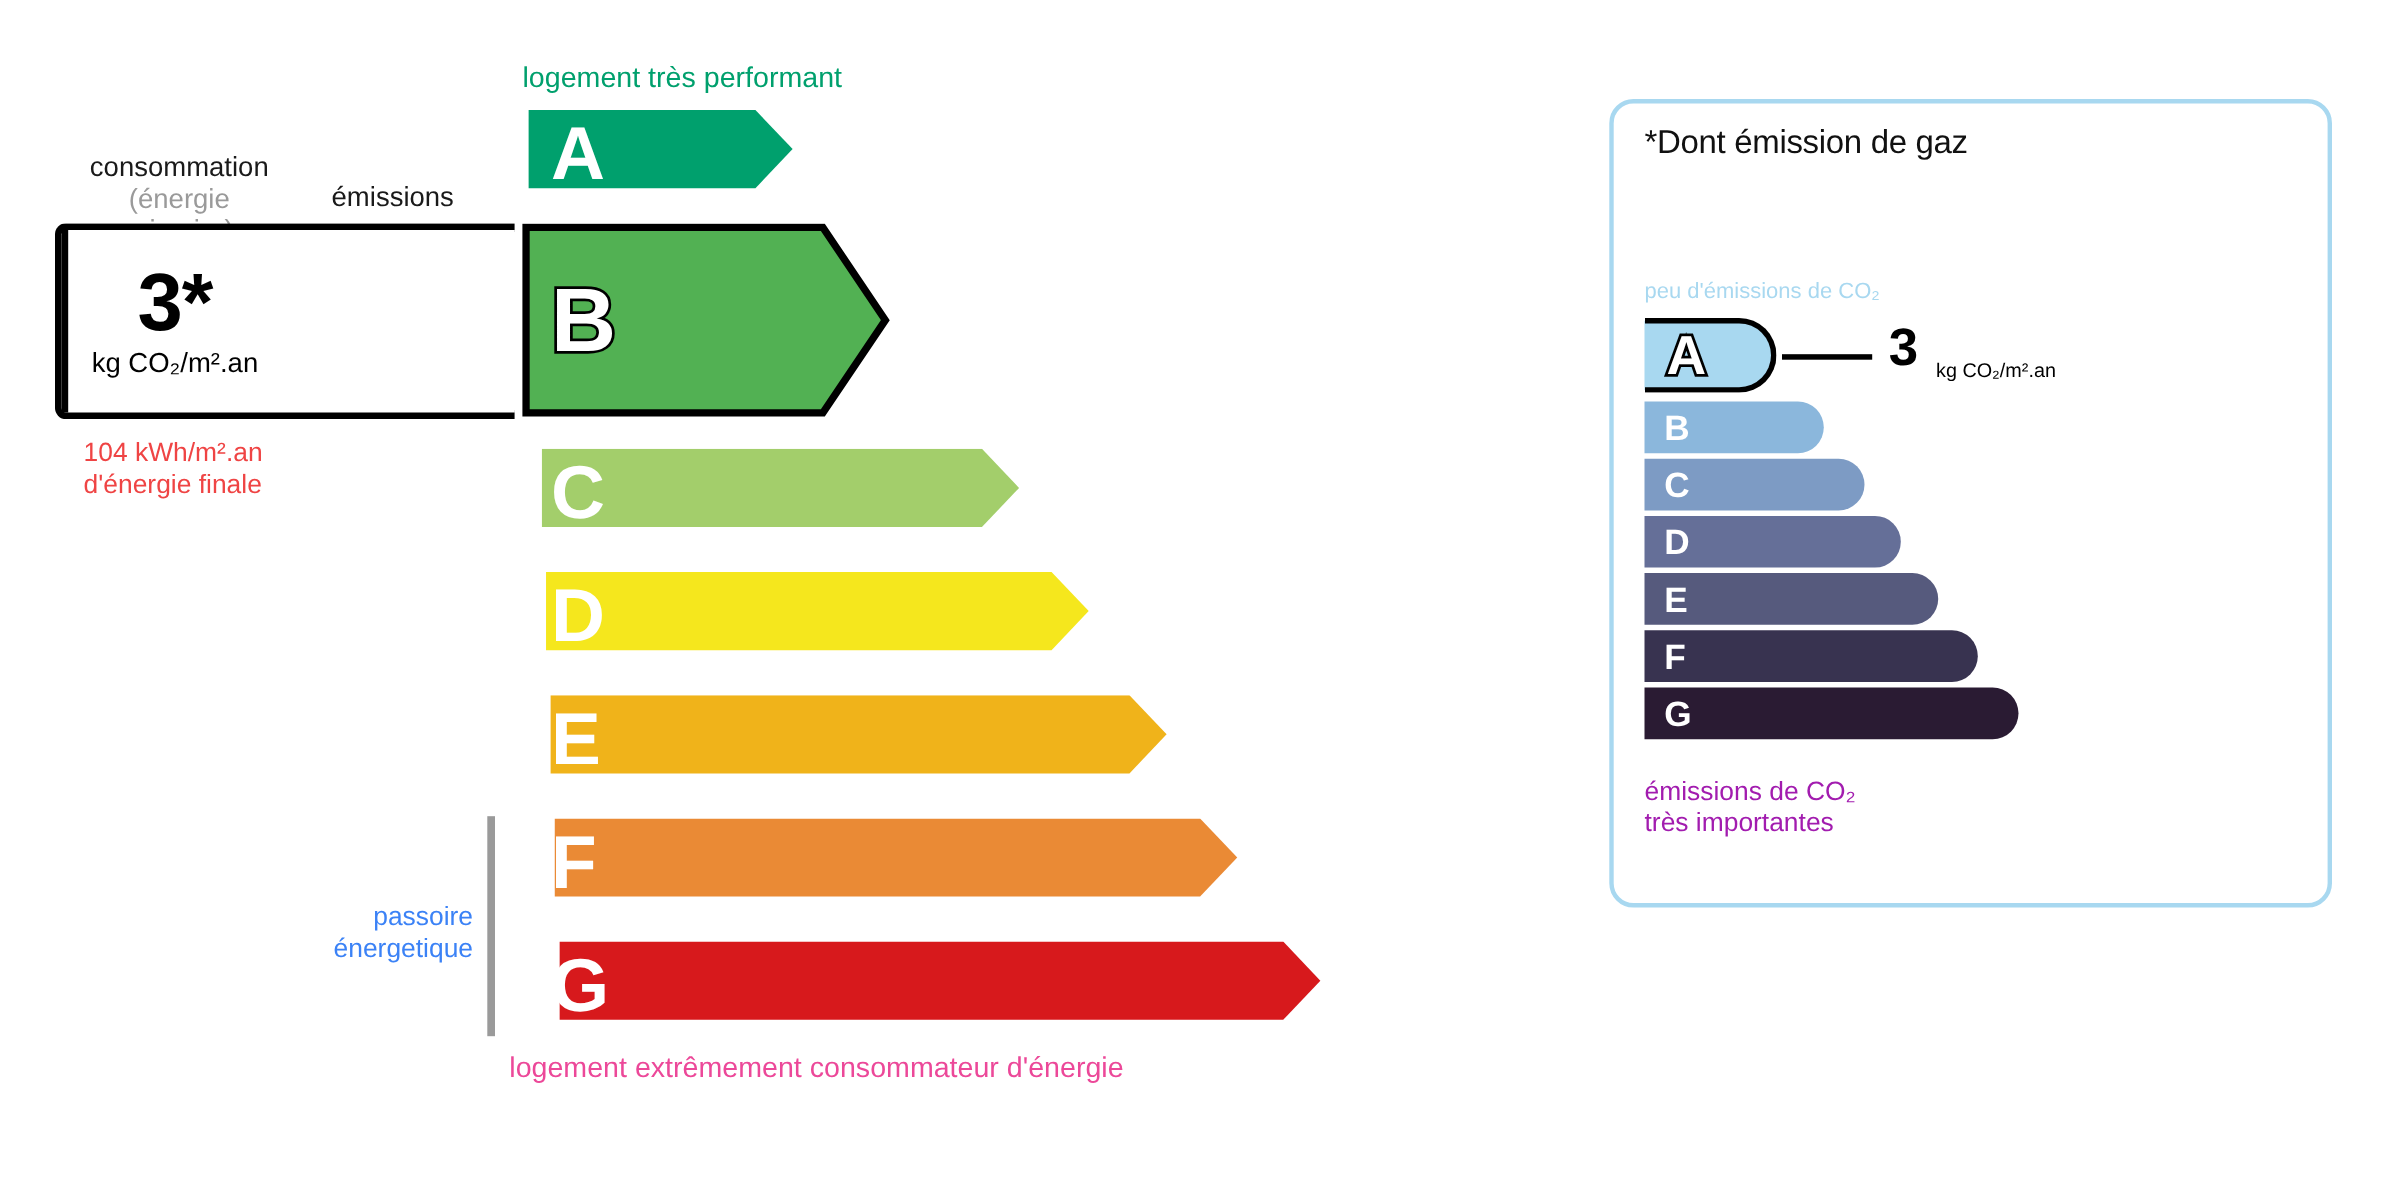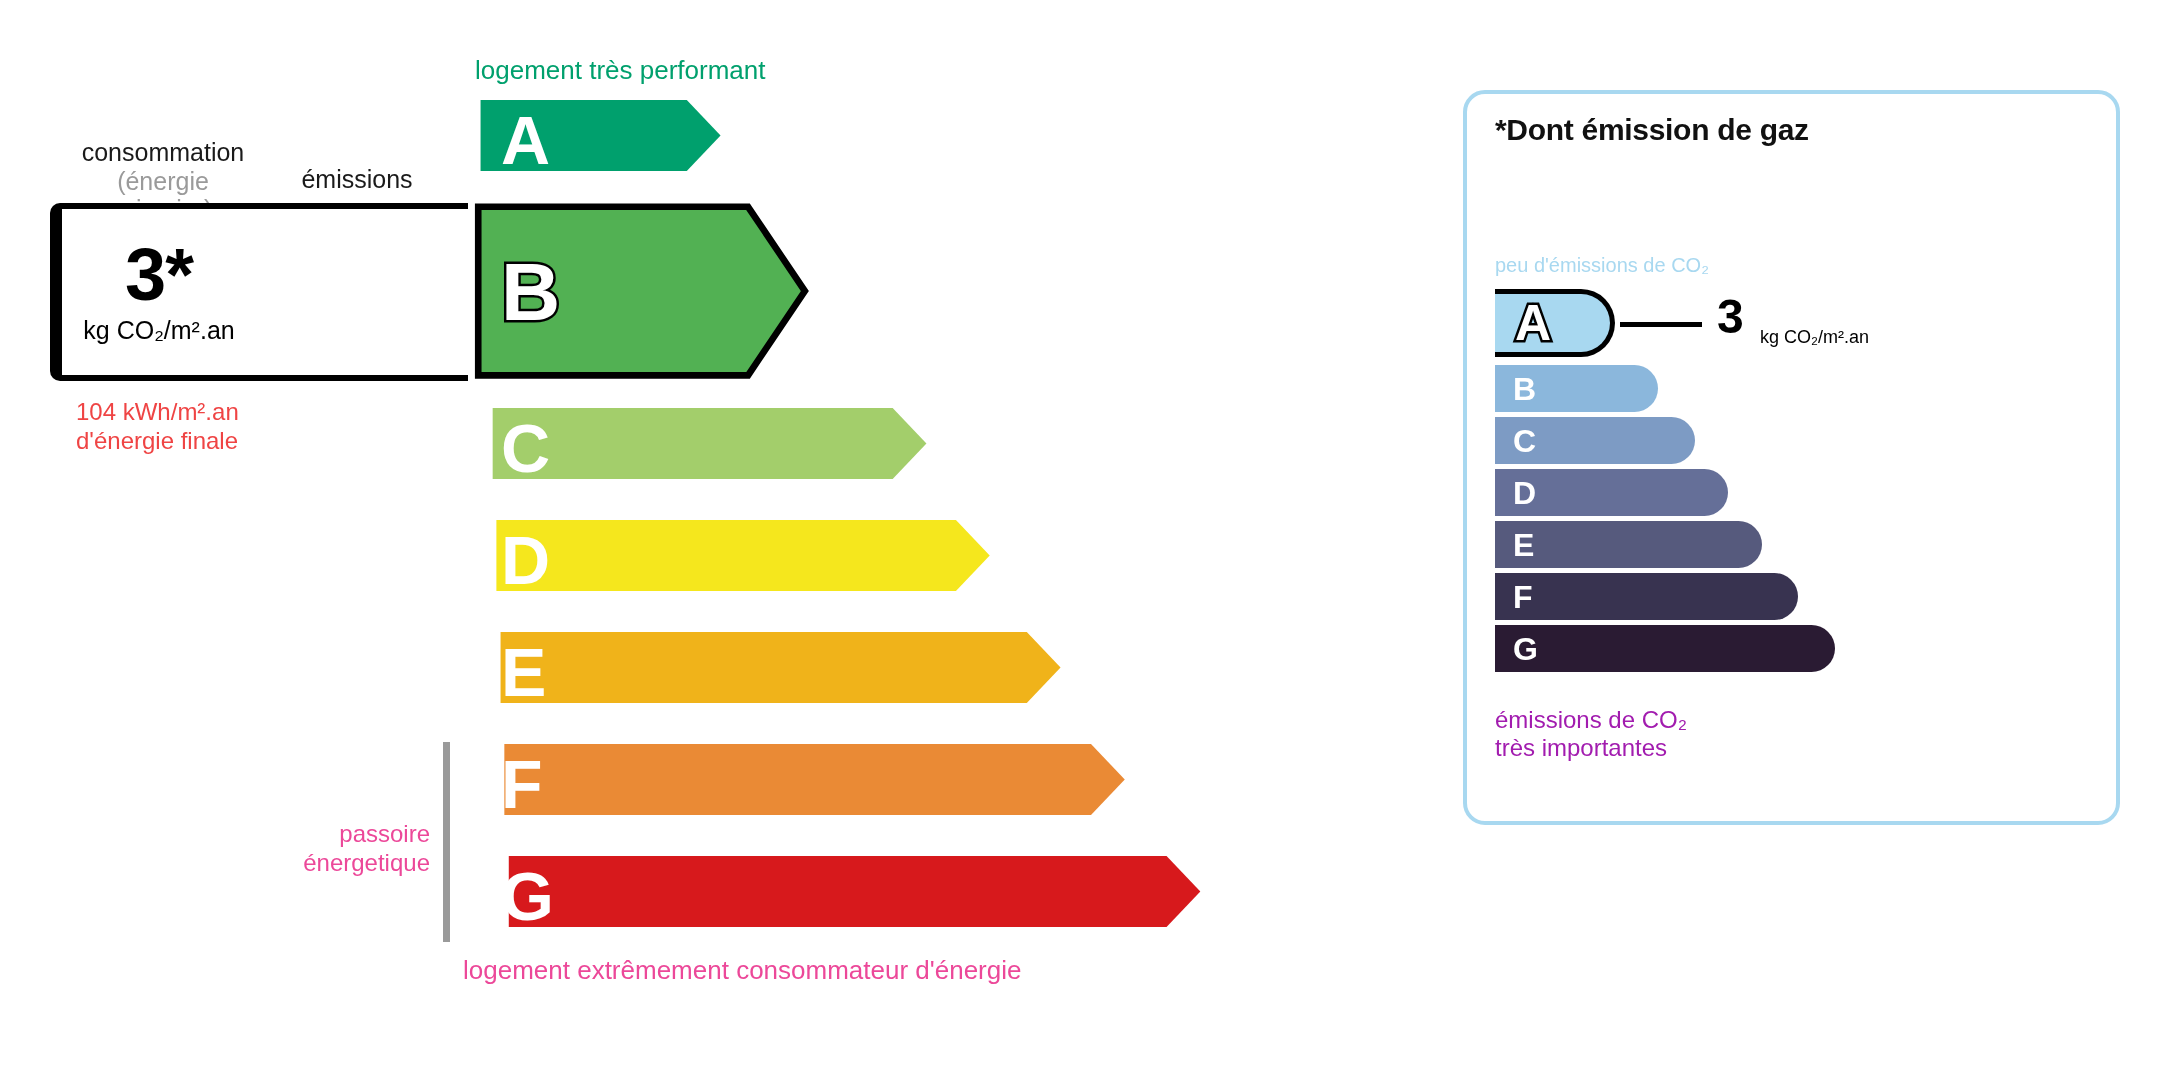--- a/index.html
+++ b/index.html
@@ -100,21 +100,21 @@
     line-height: 1.2;
   }
 
   
   .passoire-label {
     position: absolute;
     left: 250px; top: 820px;
     width: 180px;
     text-align: right;
     font-size: 24px;
-    color: #ec4899;
+    color: #3b82f6;
     line-height: 1.2;
   }
   .passoire-bar {
     position: absolute;
     left: 443px; top: 742px;
     width: 7px; height: 200px;
     background: #9a9a9a;
   }
 
   
@@ -153,21 +153,21 @@
     width: 657px; height: 735px;
     border: 4px solid #a8d8f0;
     border-radius: 22px;
     background: #ffffff;
     box-sizing: border-box;
   }
   .co2-title {
     position: absolute;
     left: 28px; top: 18px;
     font-size: 30px;
-    font-weight: bold;
+    font-weight: normal;
     color: #111;
     line-height: 1.2;
     letter-spacing: -0.3px;
   }
   .co2-subtitle {
     position: absolute;
     left: 28px; top: 160px;
     font-size: 20px;
     color: #a8d8f0;
   }

